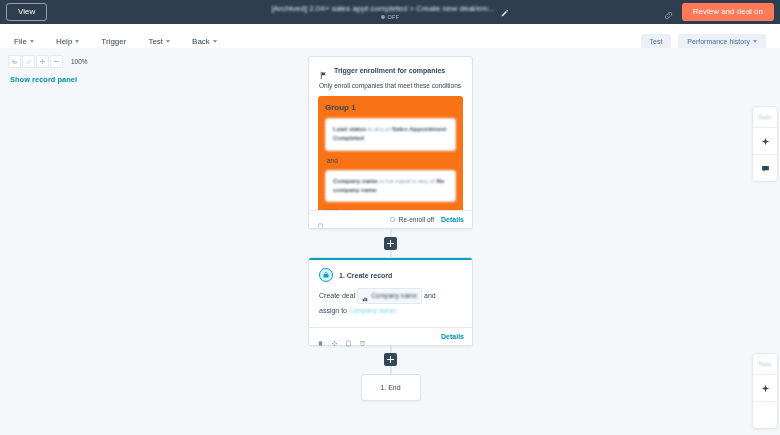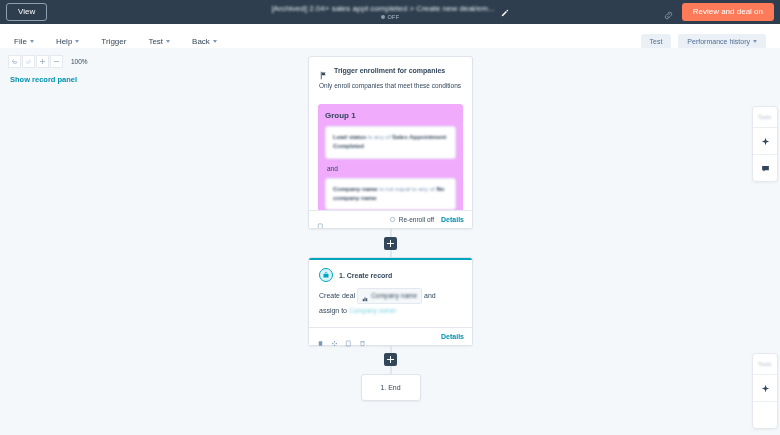--- a/index.html
+++ b/index.html
@@ -130,22 +130,22 @@
   .trigger-card { height: 173px; overflow: hidden; position: relative; }
   .card-head {
     display: flex; align-items: center; gap: 6px;
     padding: 9px 10px 7px 10px;
   }
   .flag-icon { width: 9px; height: 9px; display: block; }
   .card-title { font-size: 7px; color: #33475b; font-weight: bold; }
   .card-sub { font-size: 6.5px; color: #33475b; padding: 0 10px 7px 10px; }
 
   .group-box {
-    margin: 8px 9px;
-    background: #f0abfc;
+    margin: 0 9px;
+    background: #f97316;
     border-radius: 3px;
     padding: 7px 7px 2px 7px;
   }
   .group-title { font-size: 8px; color: #33475b; font-weight: bold; margin-bottom: 6px; }
   .cond {
     background: #ffffff;
     border: 1px solid #e5e9ef;
     border-radius: 3px;
     padding: 6px 7px;
     font-size: 6px;

